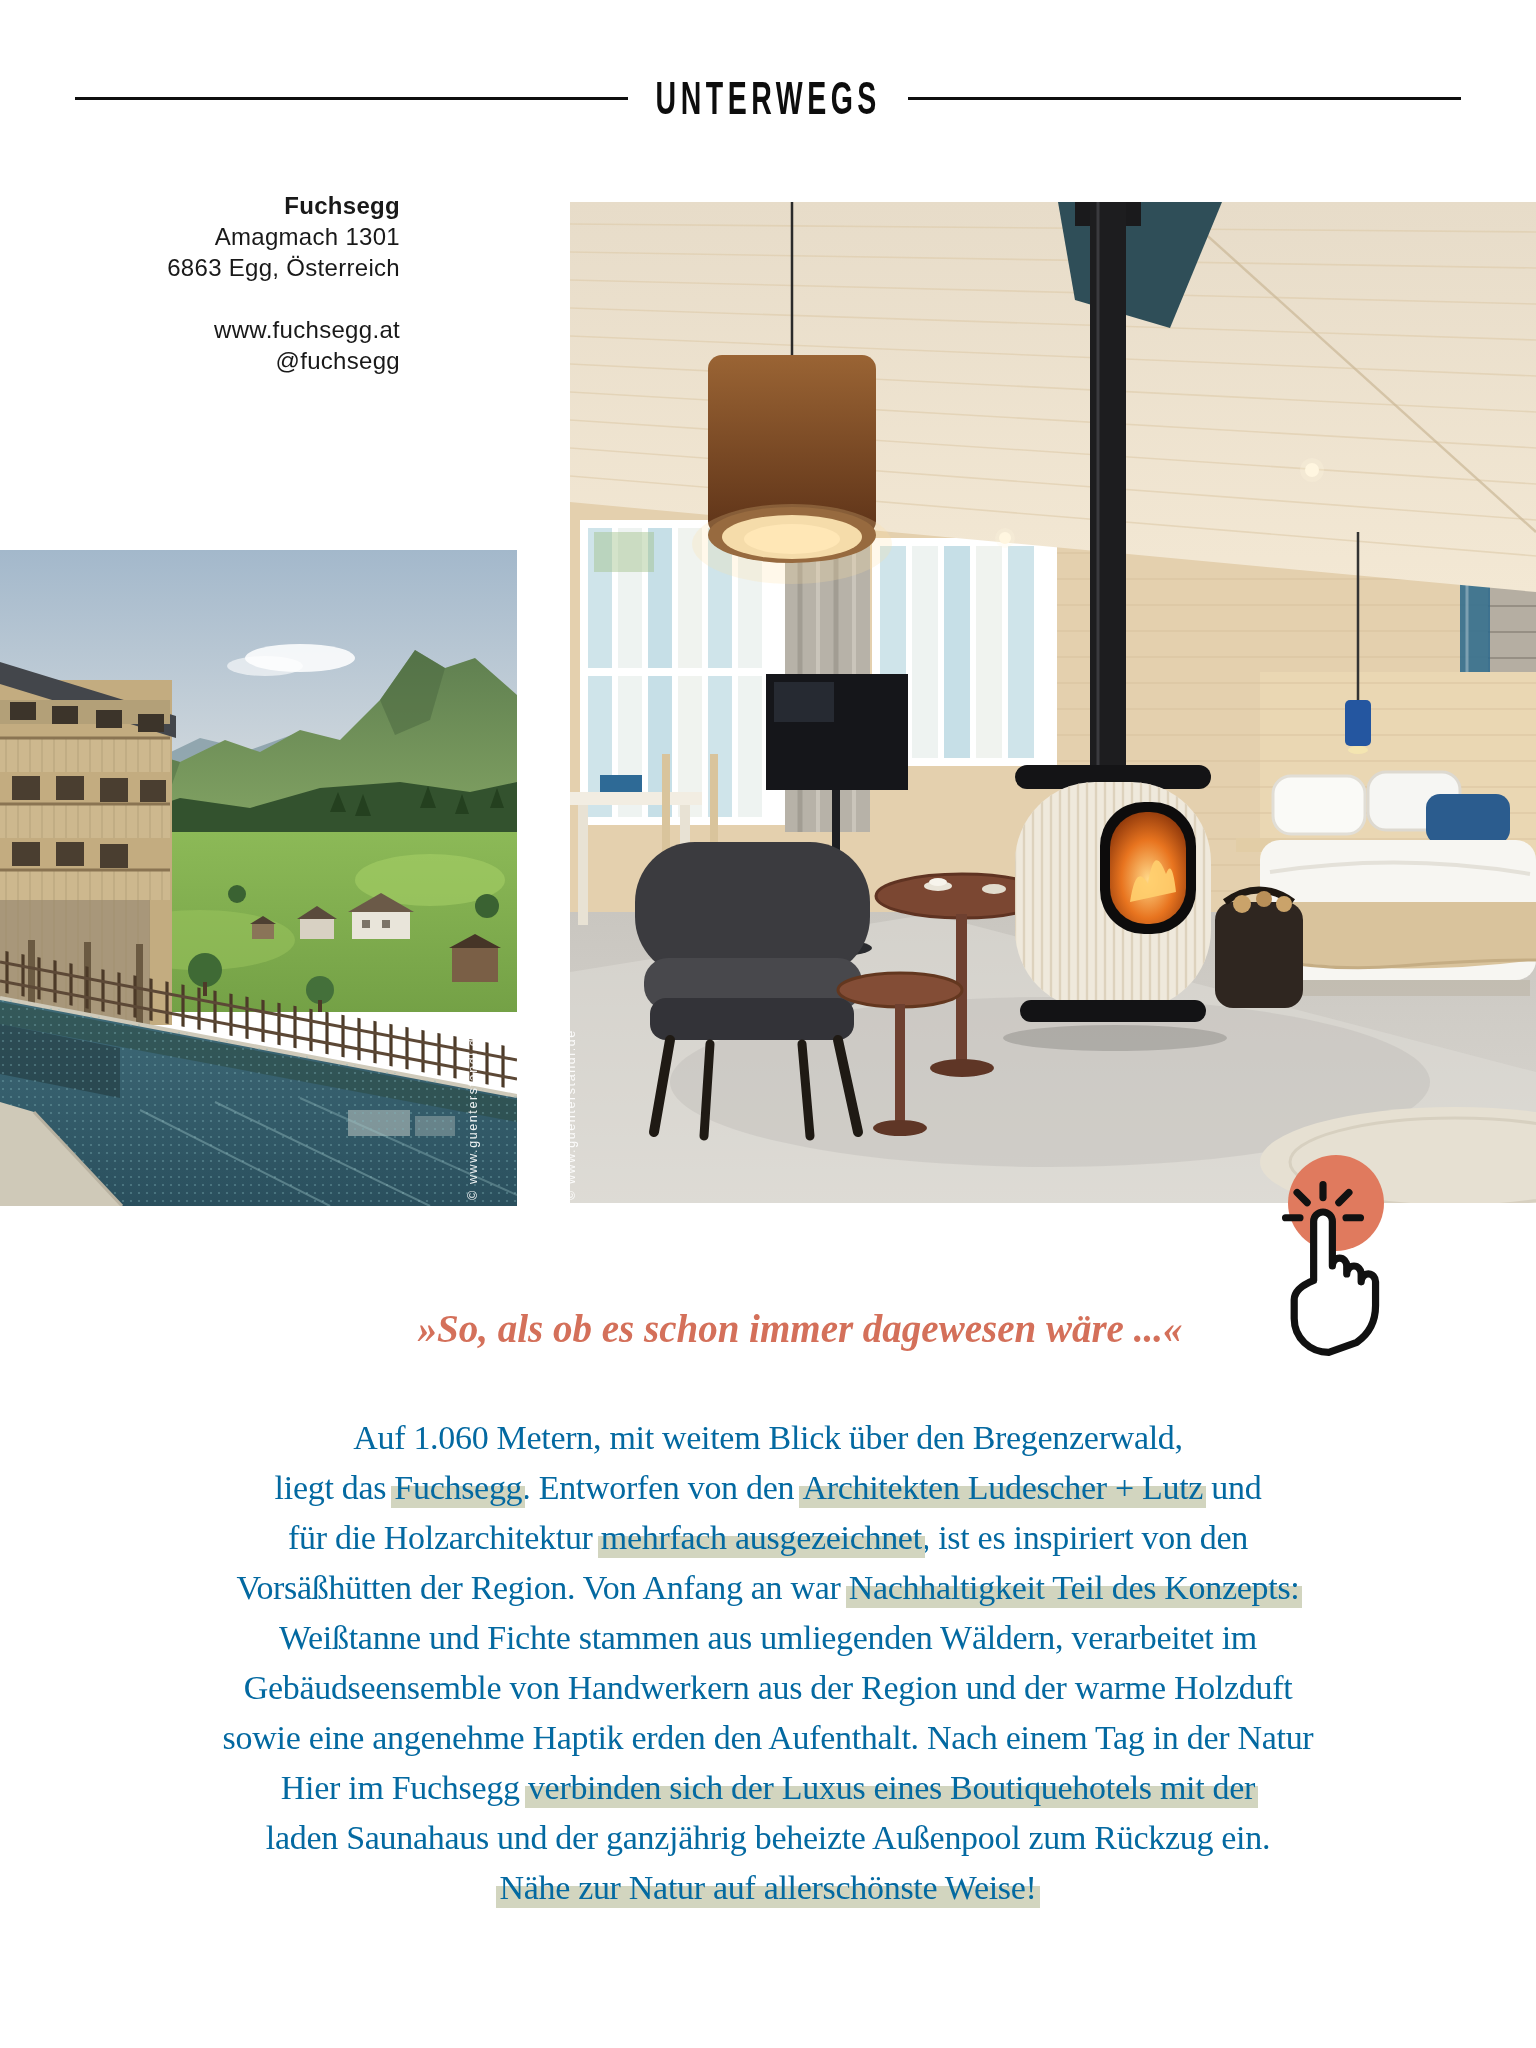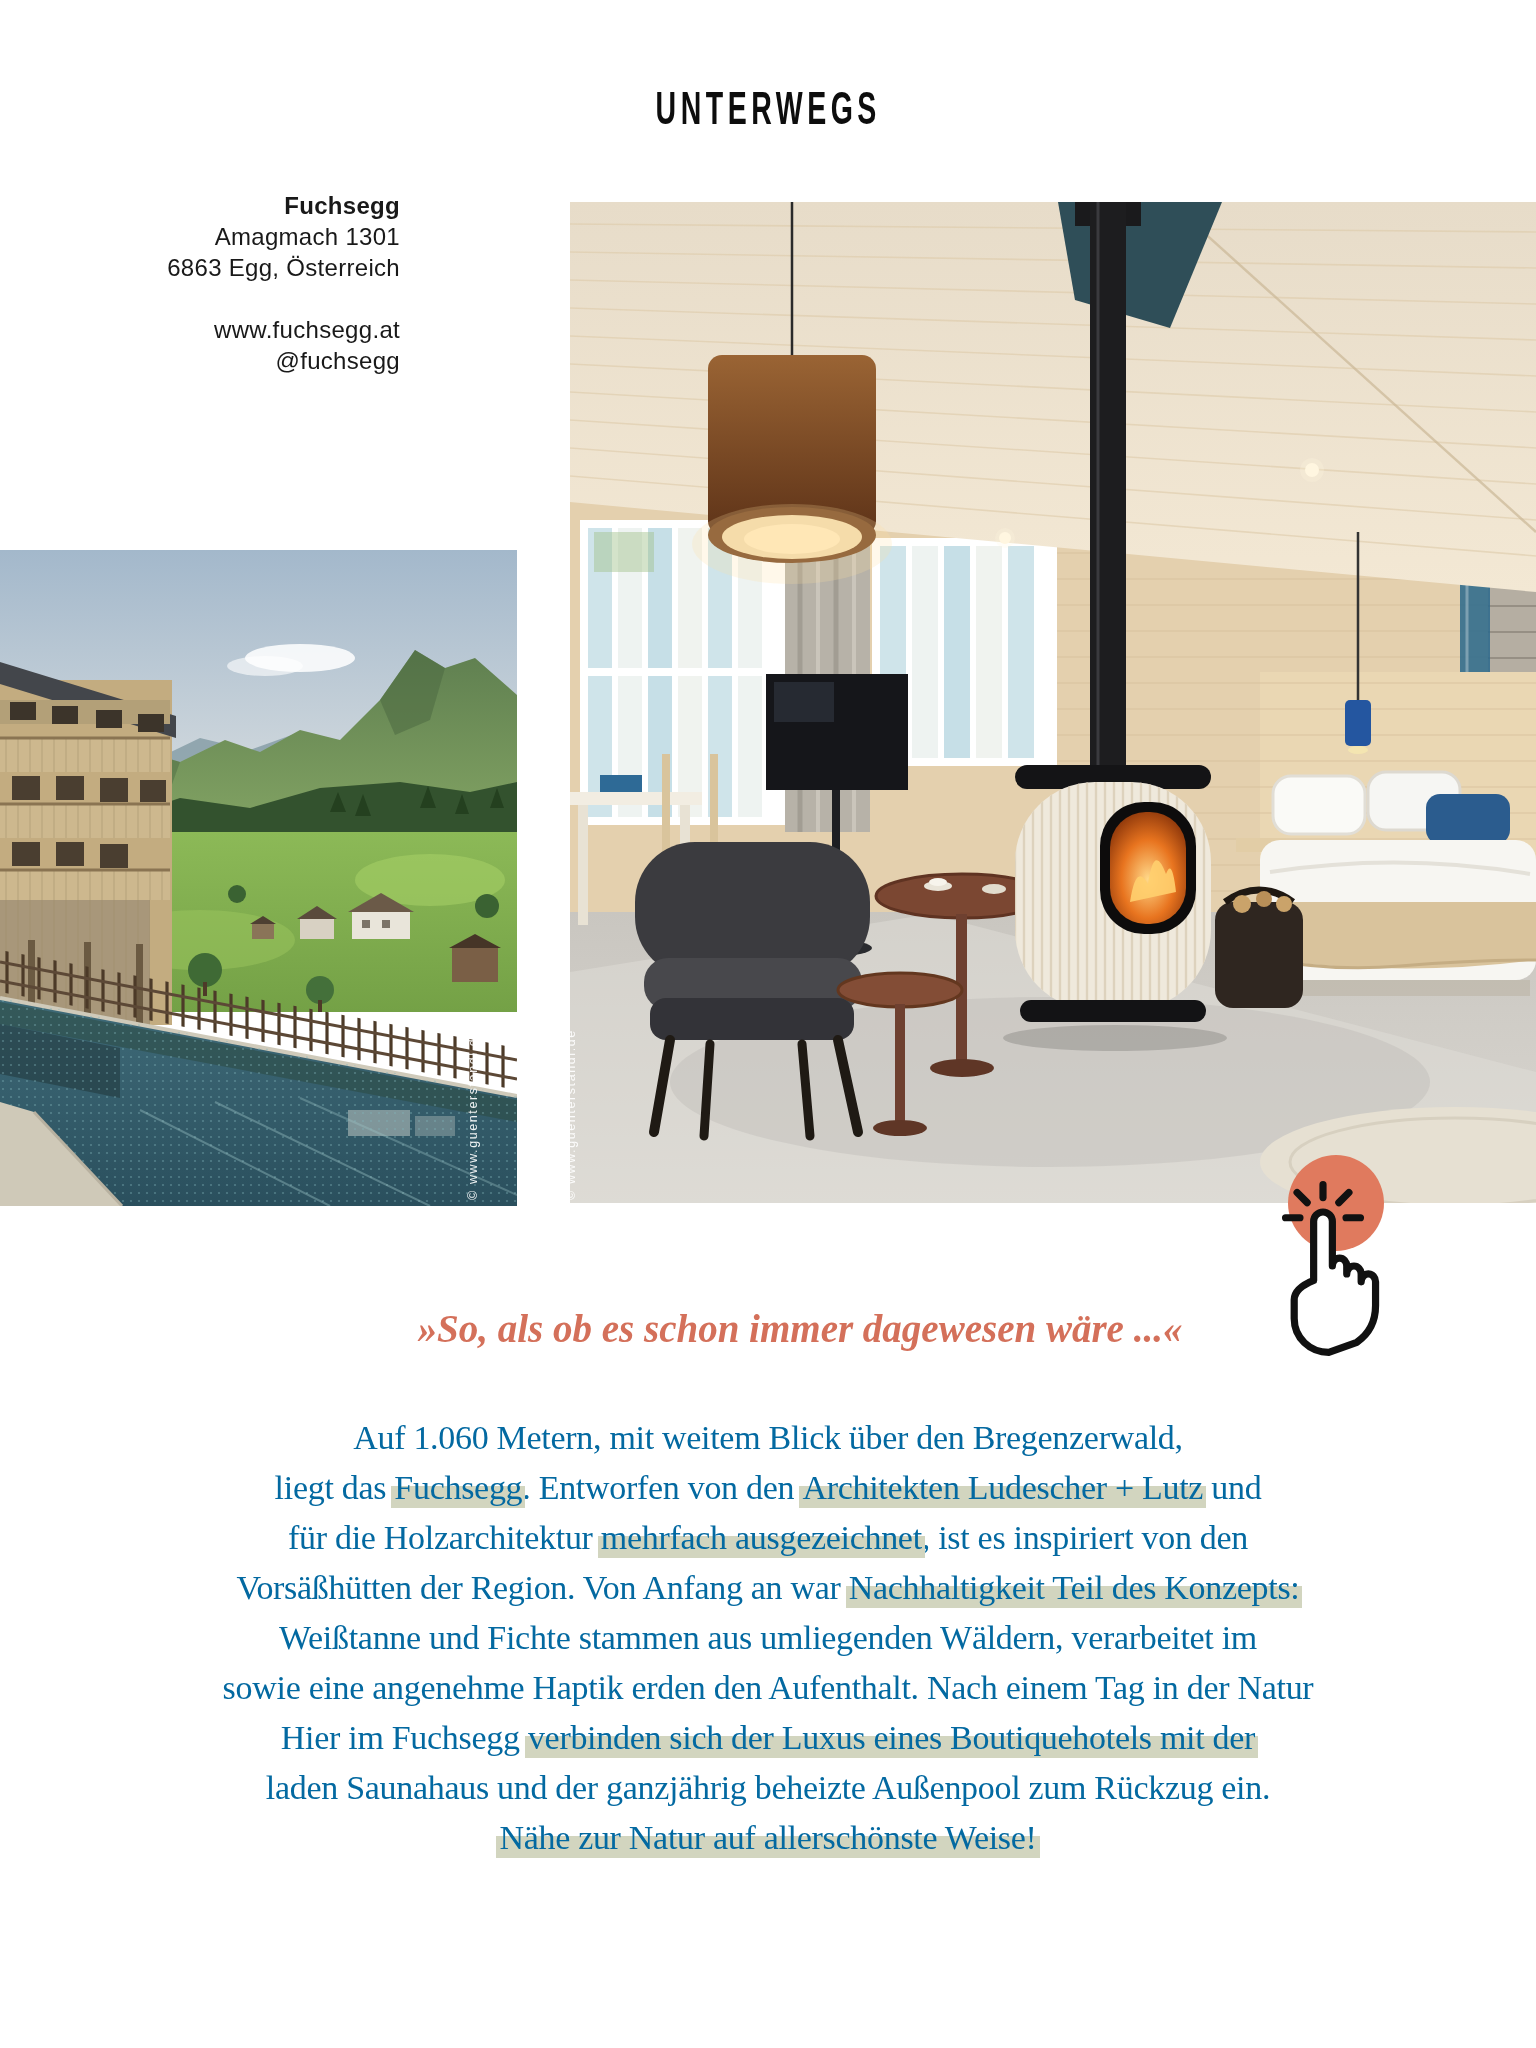--- a/index.html
+++ b/index.html
@@ -1,21 +1,21 @@
 <!DOCTYPE html>
 <html><head>
 <meta charset="utf-8">
 <style>
   html,body { margin:0; padding:0; background:#ffffff; }
   .page { position:relative; width:1536px; height:2048px; background:#ffffff; overflow:hidden;
           font-family:"Liberation Sans", sans-serif; }
 
   
   .header { position:absolute; top:74px; left:75px; right:75px; height:48px;
-            display:flex; align-items:center; gap:10px;flex-direction:column; }
+            display:flex; align-items:center; gap:10px; }
   .header .rule { flex:1; height:3px; background:#0f0f0f; }
   .header .title { font-weight:700; font-size:57px; letter-spacing:9px; color:#0d0d0d;
                    white-space:nowrap; transform:scale(0.5,0.82); margin:0 -95px; line-height:48px; }
 
   
   .contact { position:absolute; top:190px; left:0; width:400px; text-align:right;
              font-size:24px; line-height:31px; color:#191919; letter-spacing:0.3px; }
   .contact .name { font-weight:700; }
   .contact .spacer { height:31px; }
 
@@ -384,19 +384,20 @@
   </div>
 
   <div class="quote">»So, als ob es schon immer dagewesen wäre ...«</div>
 
   <div class="body-text">
       <div class="body-line"><span>Auf 1.060 Metern, mit weitem Blick über den Bregenzerwald,</span></div>
       <div class="body-line"><span>liegt das </span><span class="hl">Fuchsegg</span><span>. Entworfen von den </span><span class="hl">Architekten Ludescher + Lutz</span><span> und</span></div>
       <div class="body-line"><span>für die Holzarchitektur </span><span class="hl">mehrfach ausgezeichnet</span><span>, ist es inspiriert von den</span></div>
       <div class="body-line"><span>Vorsäßhütten der Region. Von Anfang an war </span><span class="hl">Nachhaltigkeit Teil des Konzepts:</span></div>
       <div class="body-line"><span>Weißtanne und Fichte stammen aus umliegenden Wäldern, verarbeitet im</span></div>
+      <div class="body-line"><span>Gebäudseensemble von Handwerkern aus der Region und der warme Holzduft</span></div>
       <div class="body-line"><span>sowie eine angenehme Haptik erden den Aufenthalt. Nach einem Tag in der Natur</span></div>
       <div class="body-line"><span>Hier im Fuchsegg </span><span class="hl">verbinden sich der Luxus eines Boutiquehotels mit der</span></div>
       <div class="body-line"><span>laden Saunahaus und der ganzjährig beheizte Außenpool zum Rückzug ein.</span></div>
       <div class="body-line"><span class="hl">Nähe zur Natur auf allerschönste Weise!</span></div>
     </div>
 
 </div>
 
 </body></html>

